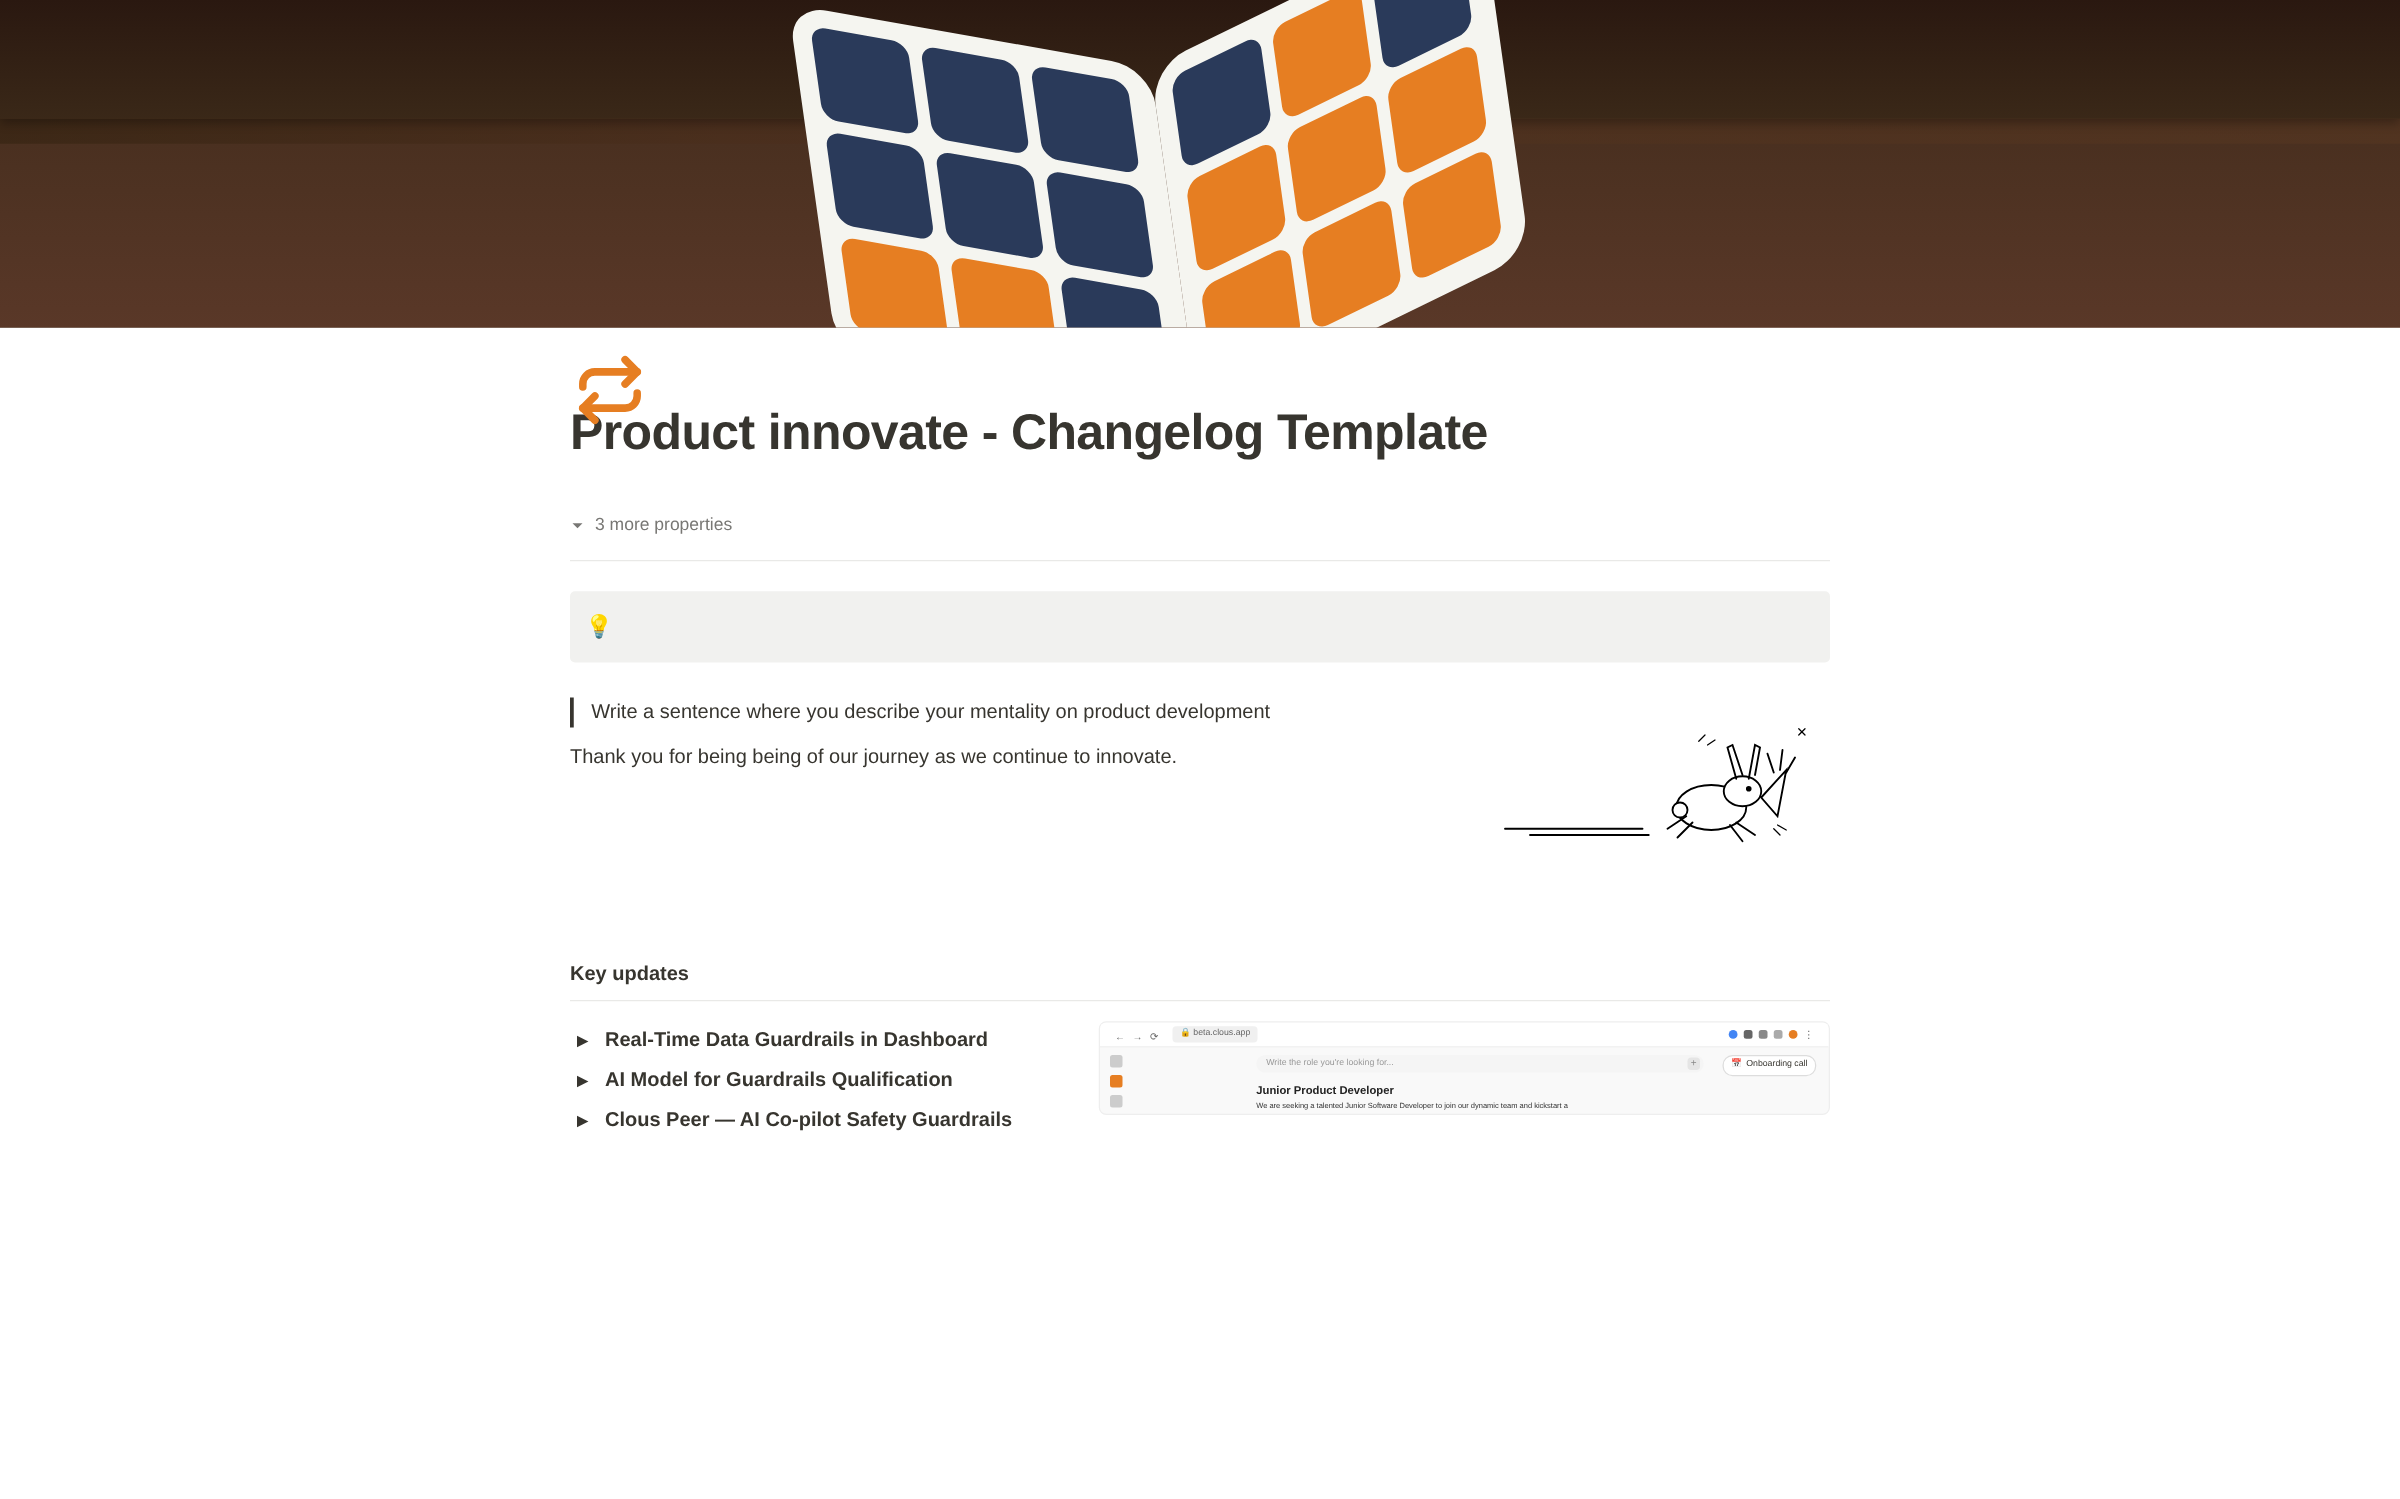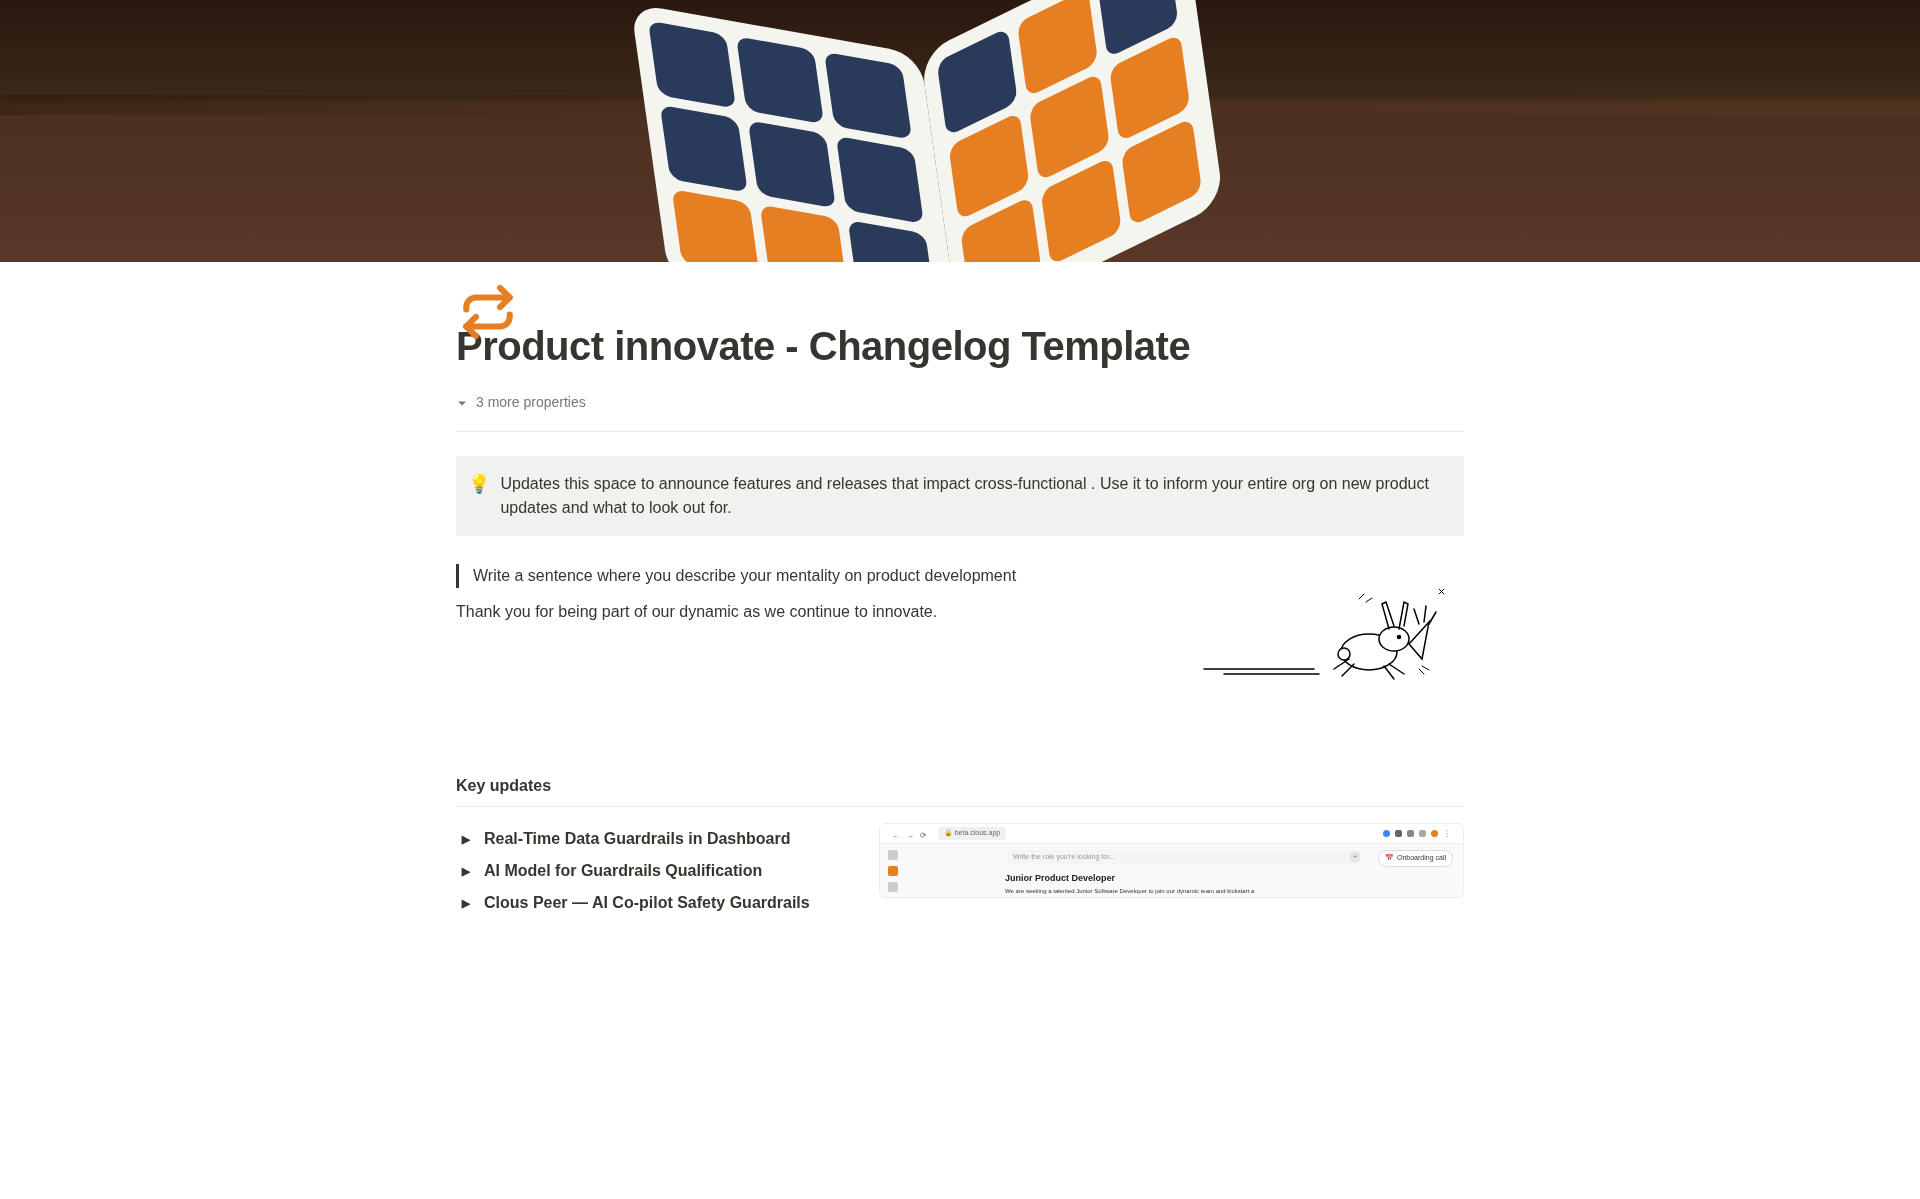--- a/index.html
+++ b/index.html
@@ -101,21 +101,21 @@
       font-size: 40px;
       font-weight: 700;
       margin-top: 60px;
       letter-spacing: -0.5px;
       line-height: 1.2;
     }
     .properties-toggle {
       display: flex;
       align-items: center;
       gap: 8px;
-      margin-top: 22px;
+      margin-top: 39px;
       color: #787774;
       font-size: 14px;
       cursor: pointer;
     }
     .properties-toggle svg { width: 12px; height: 12px; }
     .divider {
       border: none;
       border-top: 1px solid #e9e9e7;
       margin-top: 18px;
     }
@@ -264,29 +264,28 @@
     <svg viewBox="0 0 12 12" fill="#787774">
       <path d="M6 8.5L2 4.5h8z"></path>
     </svg>
     <span>3 more properties</span>
   </div>
 
   <hr class="divider">
 
   <div class="callout">
     <span class="callout-icon">💡</span>
-    <span class="callout-text">Updates this space to announce features and releases that impact cross-functional . Use it to inform your entire org on new product updates and what to look out for.</span>
   </div>
 
   <div class="two-col">
     <div class="col-left">
       <div class="quote-block">
         <span>Write a sentence where you describe your mentality on product development</span>
       </div>
-      <p class="body-text">Thank you for being part of our dynamic as we continue to innovate.</p>
+      <p class="body-text">Thank you for being being of our journey as we continue to innovate.</p>
     </div>
     <div class="col-right">
       <svg class="rabbit-illustration" viewBox="0 0 260 130">
         <g stroke="#000" stroke-width="1.5" fill="none" stroke-linecap="round">
           <line x1="10" y1="95" x2="120" y2="95"></line>
           <line x1="30" y1="100" x2="125" y2="100"></line>
           <ellipse cx="175" cy="78" rx="28" ry="18" fill="#fff"></ellipse>
           <ellipse cx="200" cy="65" rx="15" ry="12" fill="#fff"></ellipse>
           <path d="M195 55 L188 30 L192 28 L200 52"></path>
           <path d="M205 55 L210 28 L214 30 L210 52"></path>

